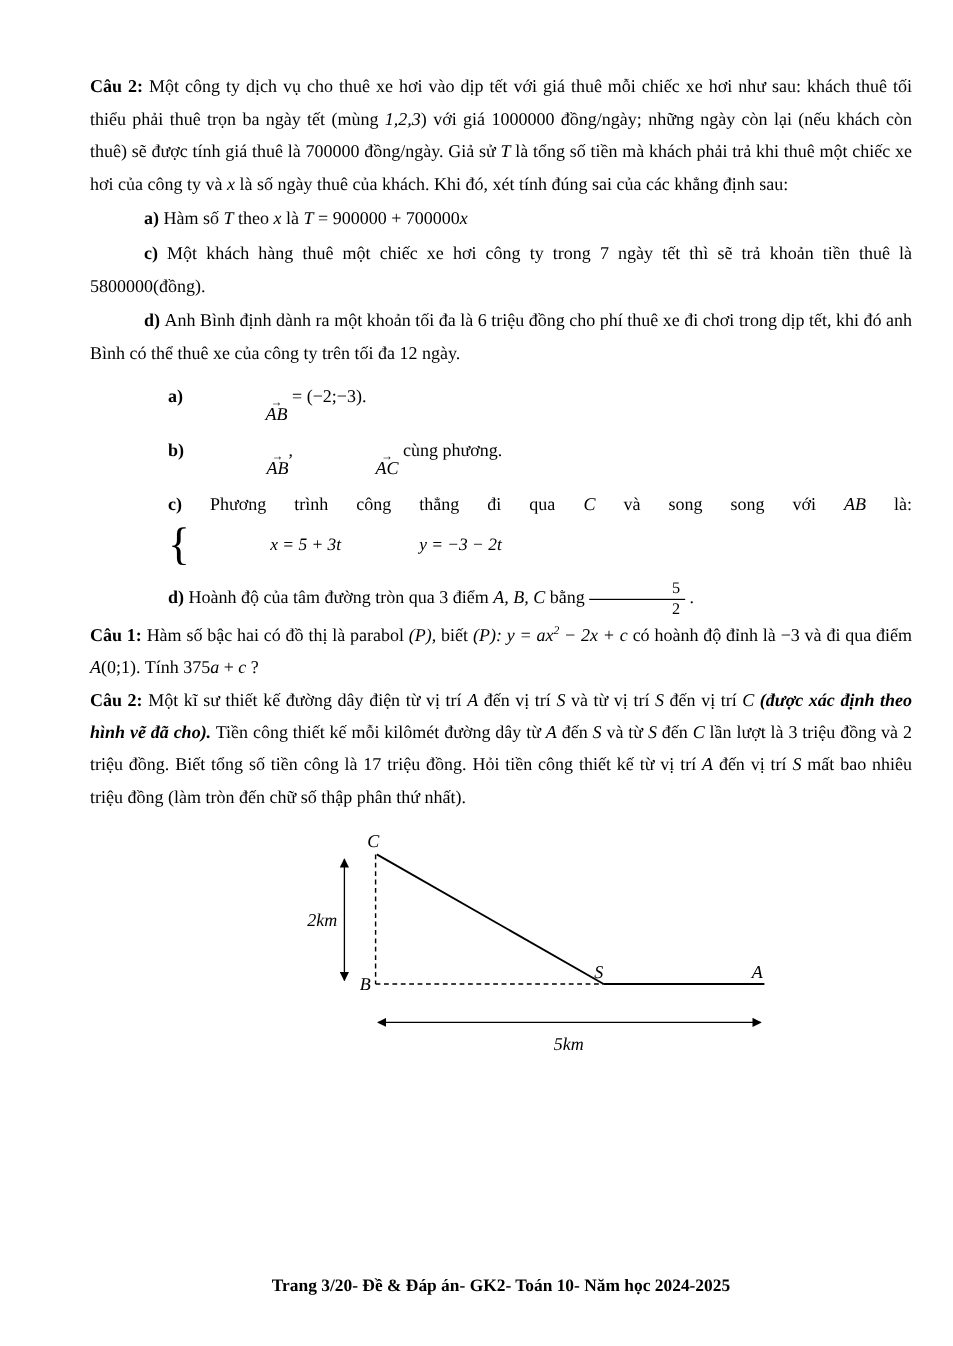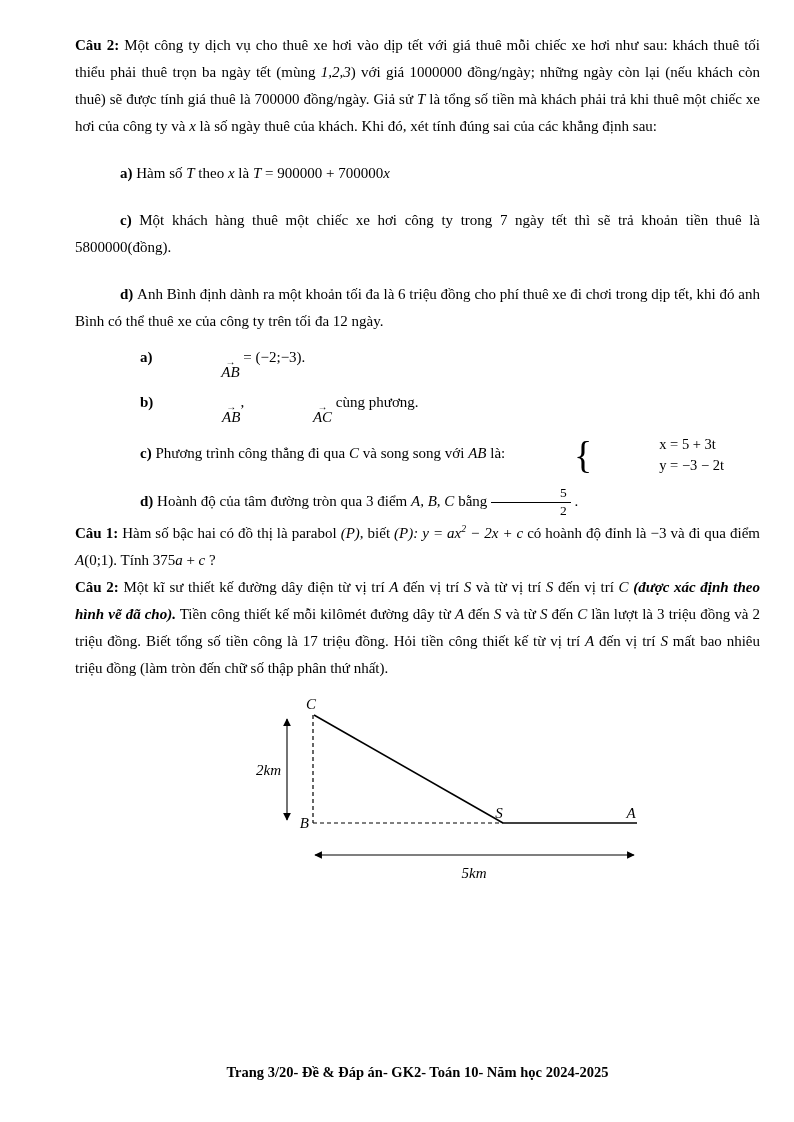--- a/index.html
+++ b/index.html
@@ -6,24 +6,24 @@
   html, body { margin: 0; padding: 0; }
   body {
     width: 794px; height: 1122px;
     background: #ffffff;
     color: #000;
     font-family: "Liberation Serif", "DejaVu Serif", serif;
     font-size: 15px;
     position: relative;
     overflow: hidden;
   }
-  .page { position: absolute; inset: 0; padding: 32px 34px 0 75px; }
+  .page { position: absolute; inset: 0; padding: 60px 34px 0 75px; }
 
   .block { text-align: justify; line-height: 27px; }
-  .item  { text-indent: 45px; margin-top: 20px; }
+  .item  { text-indent: 45px; margin-top: 2px; }
   .item3 { text-indent: 65px; margin-top: 9px; }
   .section-heading { margin-top: 26px; }
 
   .run-bold { font-weight: bold; }
   .run-italic { font-style: italic; }
   .run-bold-italic { font-weight: bold; font-style: italic; }
   .run-sup { font-style: italic; vertical-align: super; font-size: 0.65em; line-height: 0; }
 
   
   .vec { display: inline-flex; flex-direction: column; align-items: center; line-height: 1; vertical-align: -3px; }
@@ -31,21 +31,21 @@
   .vec-base { font-style: italic; font-size: 15px; }
 
   
   .frac { display: inline-flex; flex-direction: column; align-items: center; vertical-align: middle; line-height: 1.25; font-size: 13.5px; }
   .frac-num { border-bottom: 1px solid #000; padding: 0 4px; }
   .frac-den { padding: 0 4px; }
 
   
   .cases { display: inline-flex; align-items: center; vertical-align: middle; }
   .cases-brace { font-size: 38px; font-weight: 400; line-height: 1; margin-right: 2px; }
-  .cases-col { display: inline-flex; flex-direction: column; line-height: 21px; font-size: 14.5px; }
+  .cases-col { display: inline-flex; line-height: 21px; font-size: 14.5px; font-style: italic; }
 
   .figure-wrap { margin-top: 16px; margin-left: 160px; width: 425px; }
   .flabel { font-family: "Liberation Serif", "DejaVu Serif", serif; font-style: italic; font-size: 15px; fill: #000; }
 
   .footer {
     position: absolute; top: 1064px; left: 75px; right: 34px;
     text-align: center; font-weight: bold; font-size: 14.5px;
   }
 </style>
 </head>

